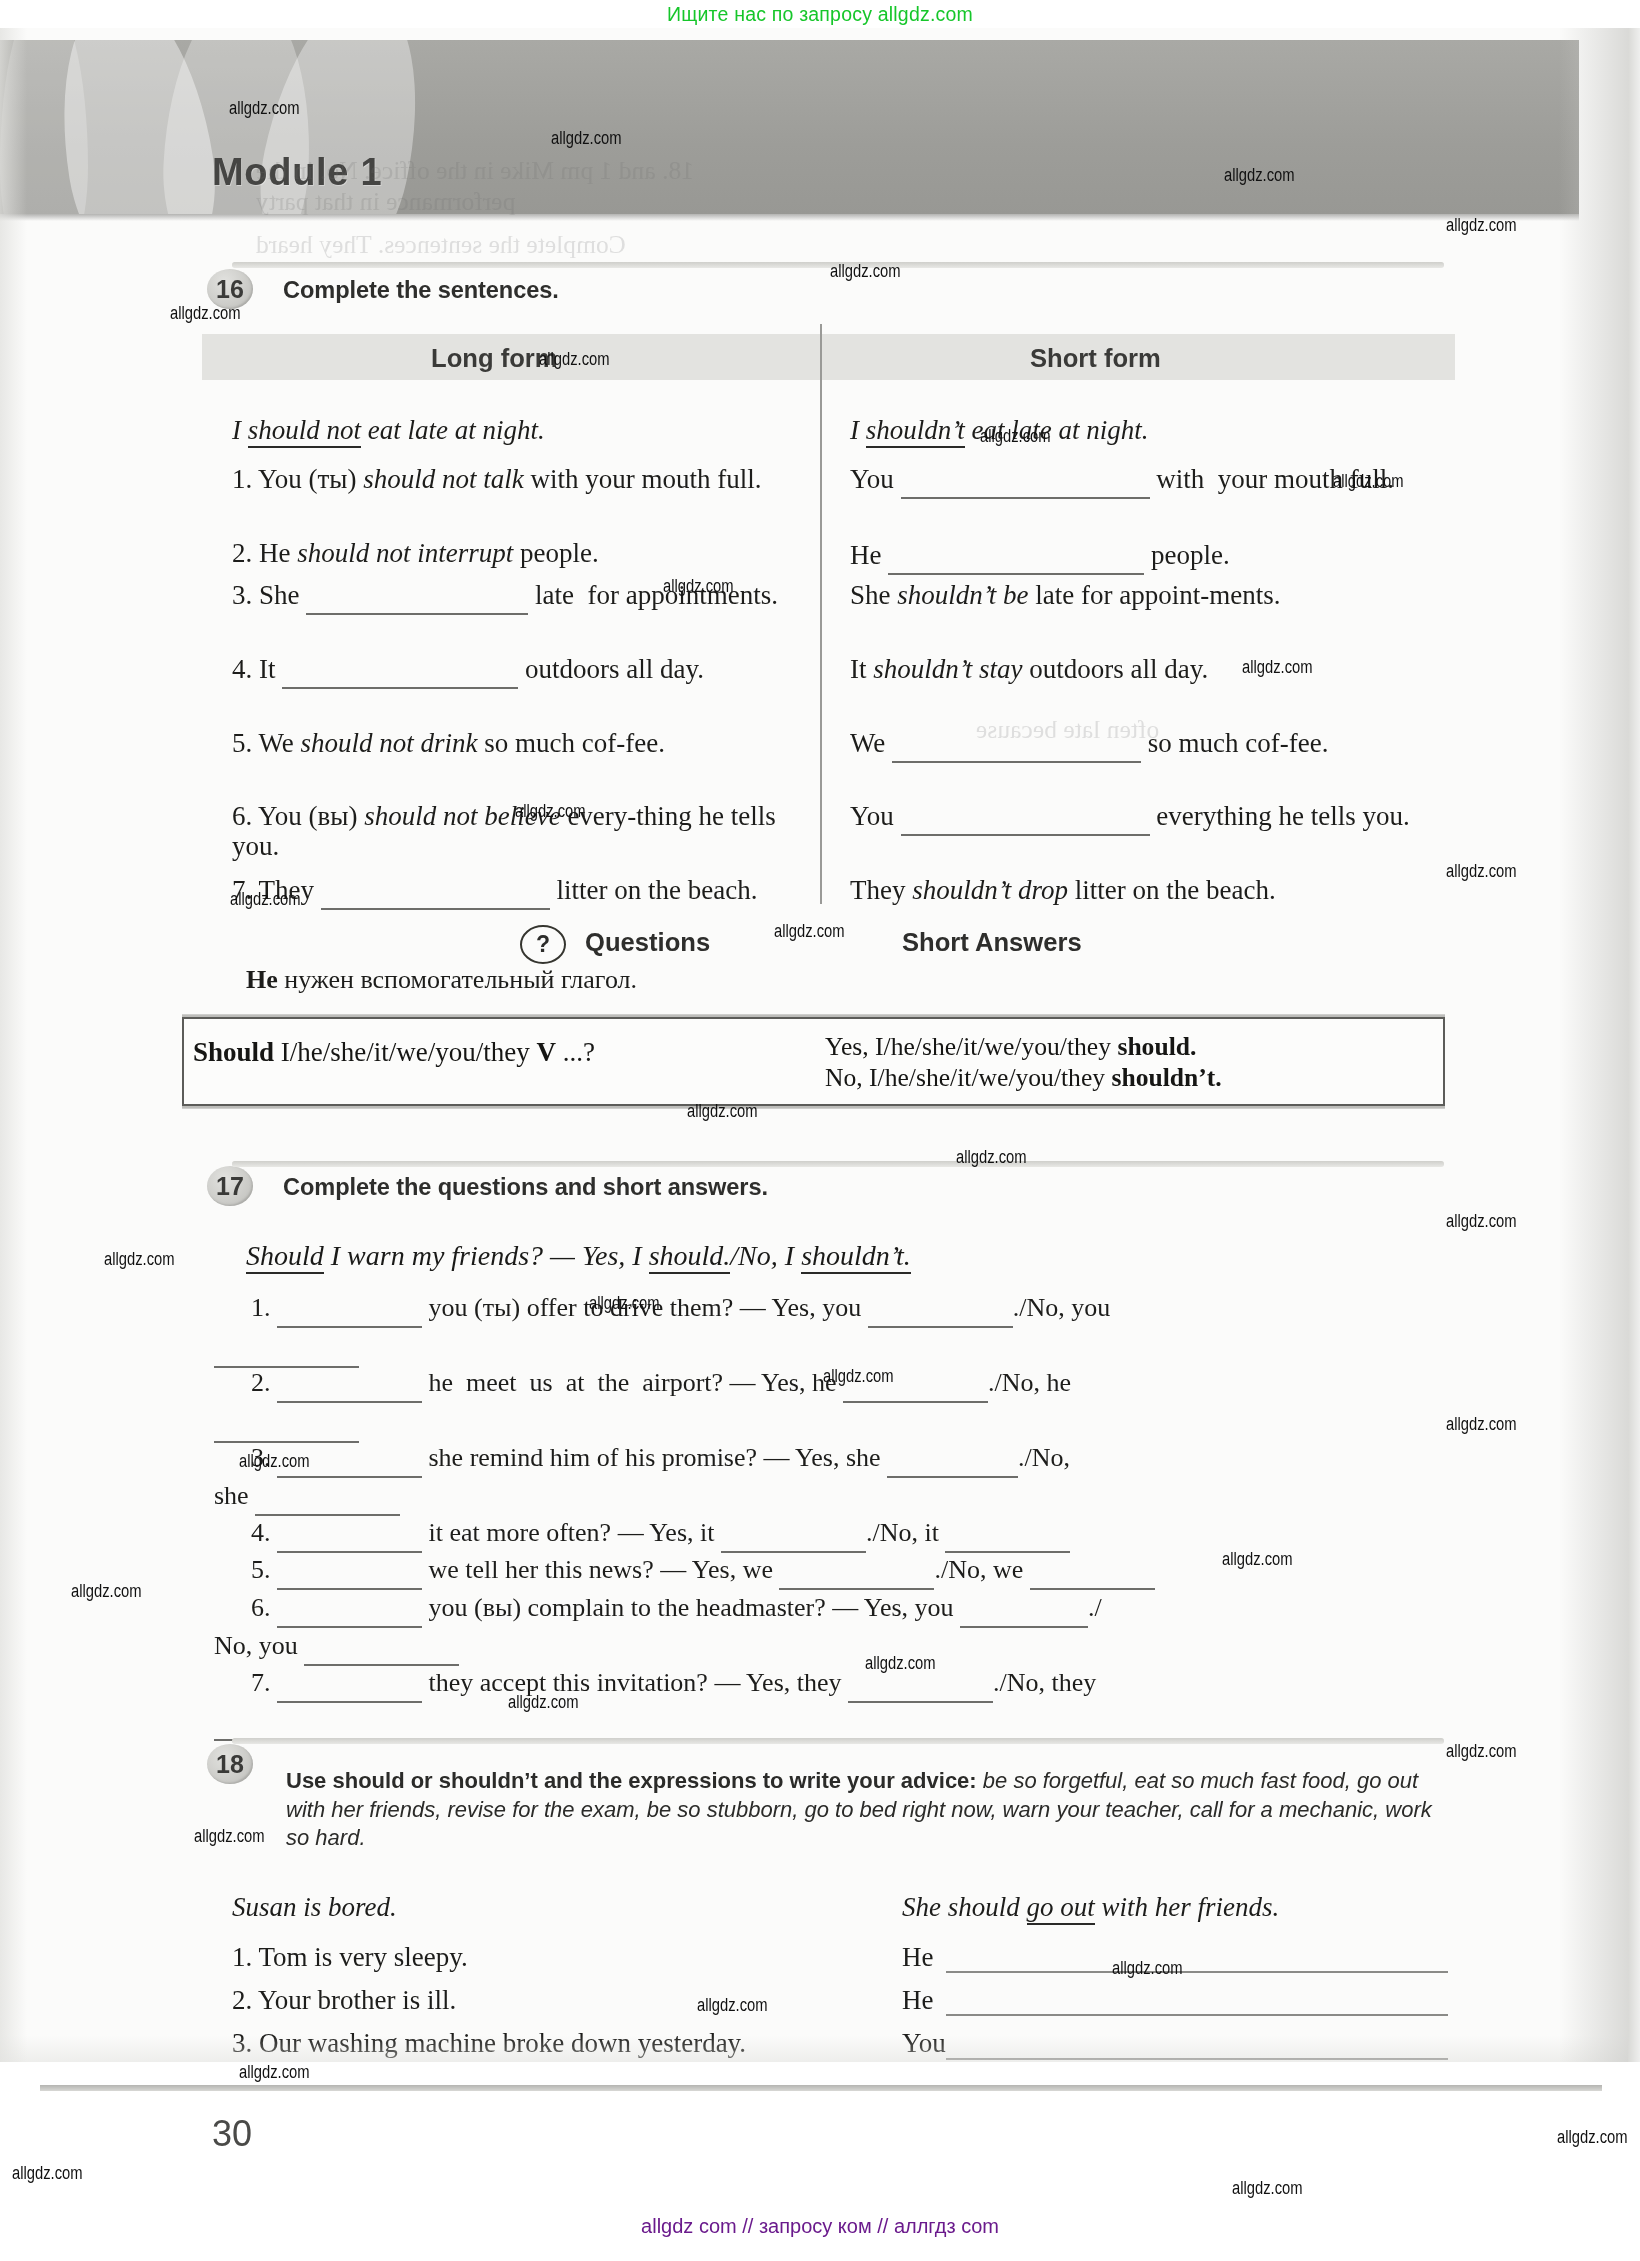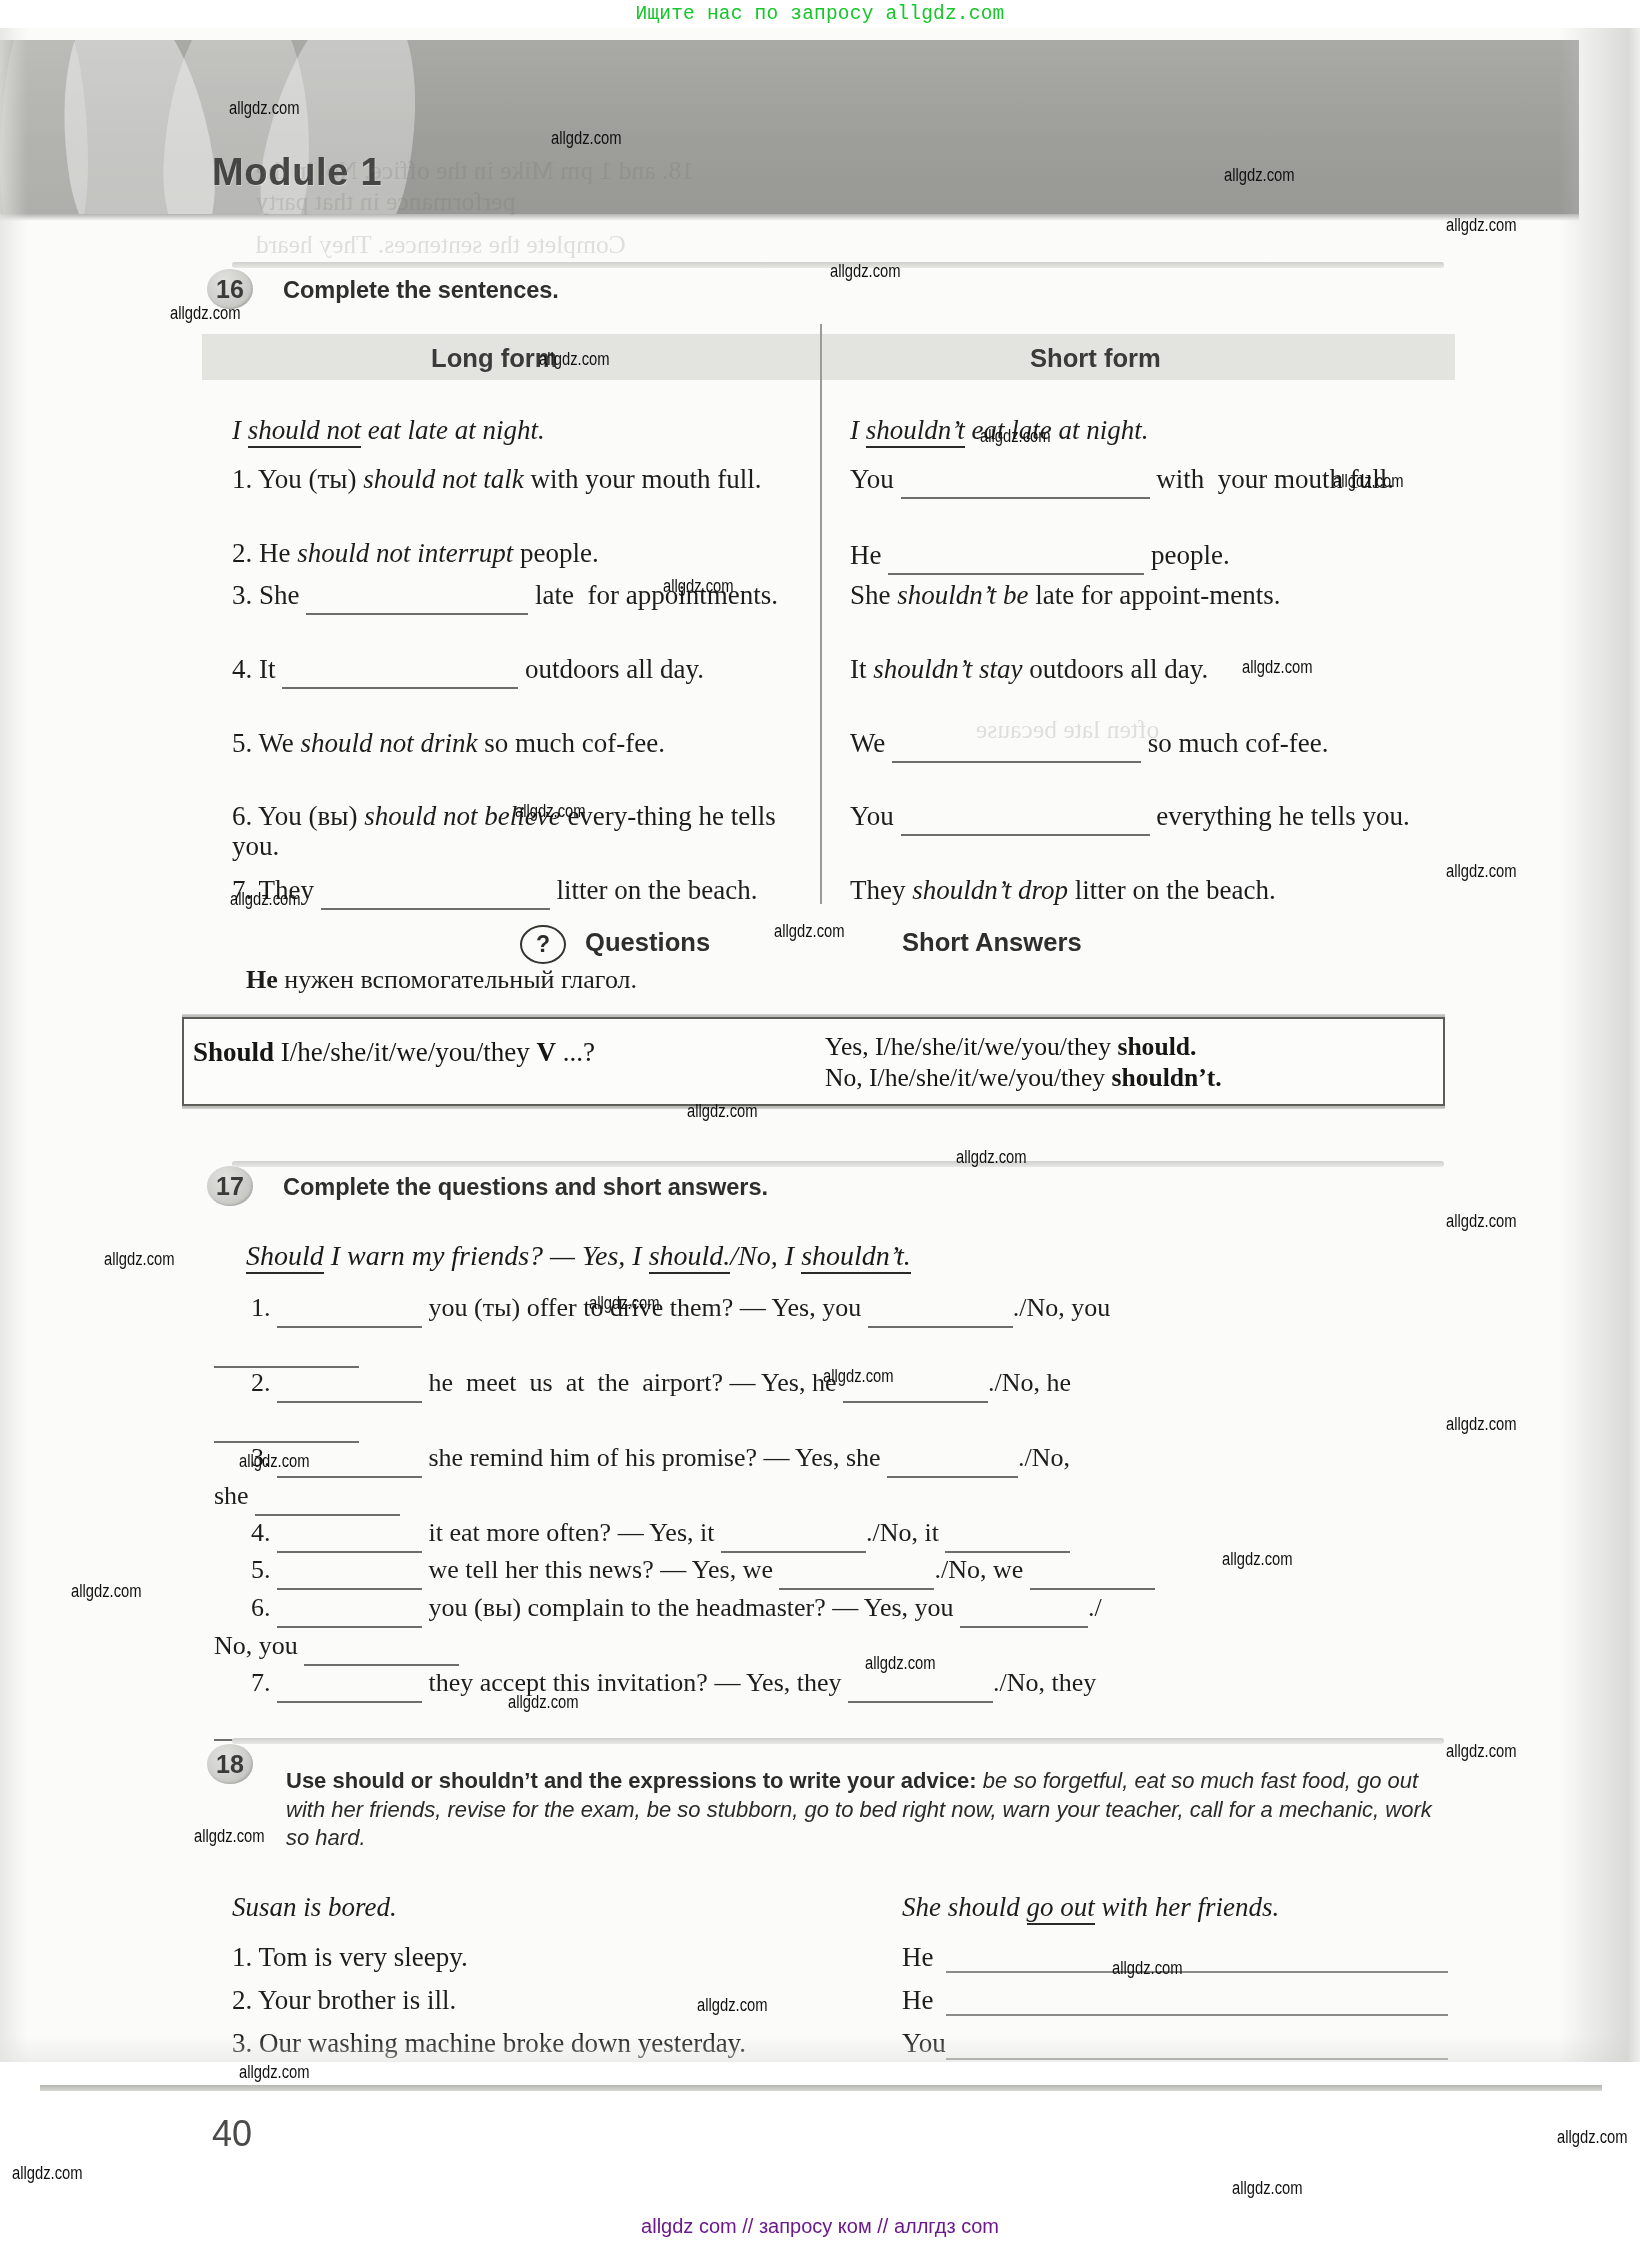--- a/index.html
+++ b/index.html
@@ -12,21 +12,21 @@
   }
 
   
   #top-banner{
     position:absolute;left:0;top:0;width:1640px;height:28px;
     background:#ffffff;
     display:flex;align-items:center;justify-content:center;
   }
   #top-banner .txt{
     color:#16c62a;
-    font-family:Liberation Mono, monospace;
+    font-family:Liberation Sans, sans-serif;
     font-size:19.5px;
     letter-spacing:0.2px;
     white-space:nowrap;
   }
 
   
   #sheet{
     position:absolute;left:0;top:28px;width:1640px;height:2034px;
     background:#fbfbfa;
     overflow:hidden;
@@ -464,21 +464,21 @@
     <div class="ex18-row-left" style="top:2000px;width:606px;line-height:1.15;">3. Our washing machine broke down yesterday.</div>
     <div class="ex18-row-right" style="top:2000px;">You</div>
     <div class="answer-rule" style="left:946px;top:2030px;width:502px;"></div>
 
   </div>
 
   <div id="page-edge"></div>
 </div>
 
 <div id="bottom-rule"></div>
-<div id="page-number">40</div>
+<div id="page-number">30</div>
 
 <div class="wm" style="left:229px;top:98px;">allgdz.com</div>
 <div class="wm" style="left:551px;top:128px;">allgdz.com</div>
 <div class="wm" style="left:1224px;top:165px;">allgdz.com</div>
 <div class="wm" style="left:1446px;top:215px;">allgdz.com</div>
 <div class="wm" style="left:830px;top:261px;">allgdz.com</div>
 <div class="wm" style="left:170px;top:303px;">allgdz.com</div>
 <div class="wm" style="left:539px;top:349px;">allgdz.com</div>
 <div class="wm" style="left:980px;top:426px;">allgdz.com</div>
 <div class="wm" style="left:1333px;top:471px;">allgdz.com</div>

